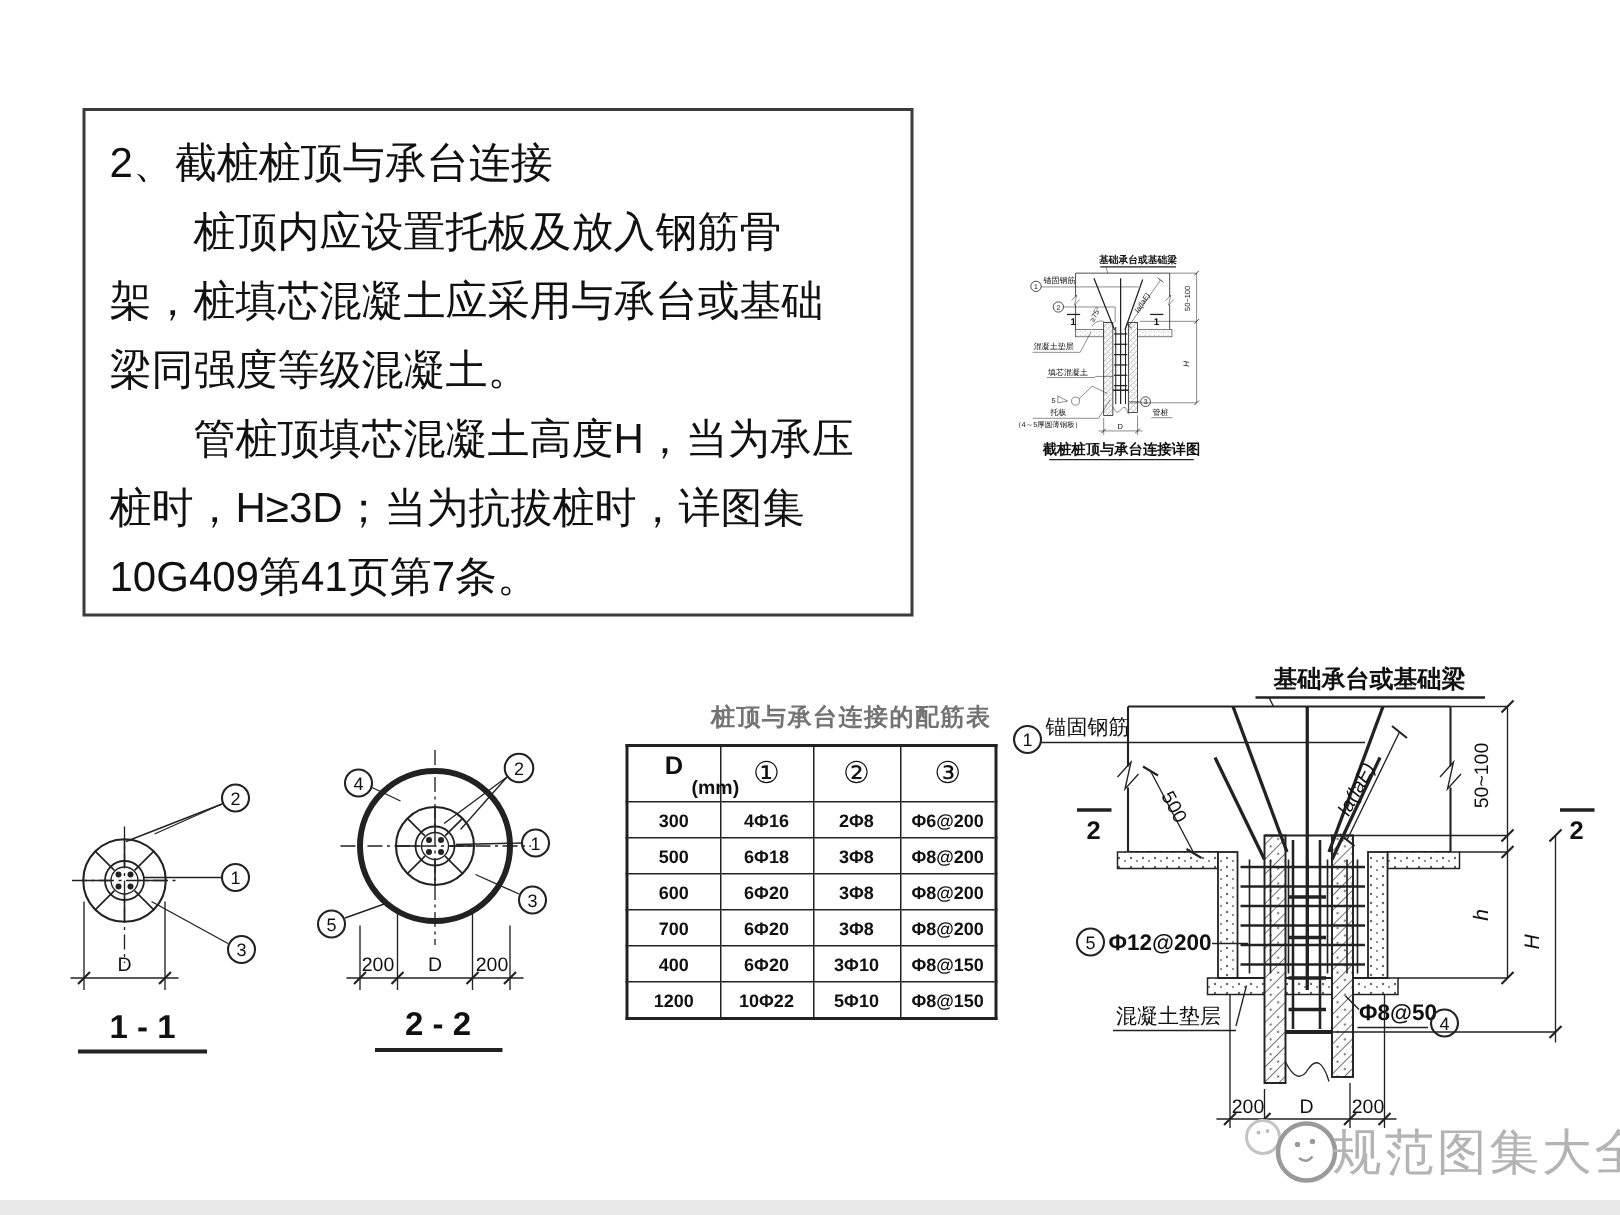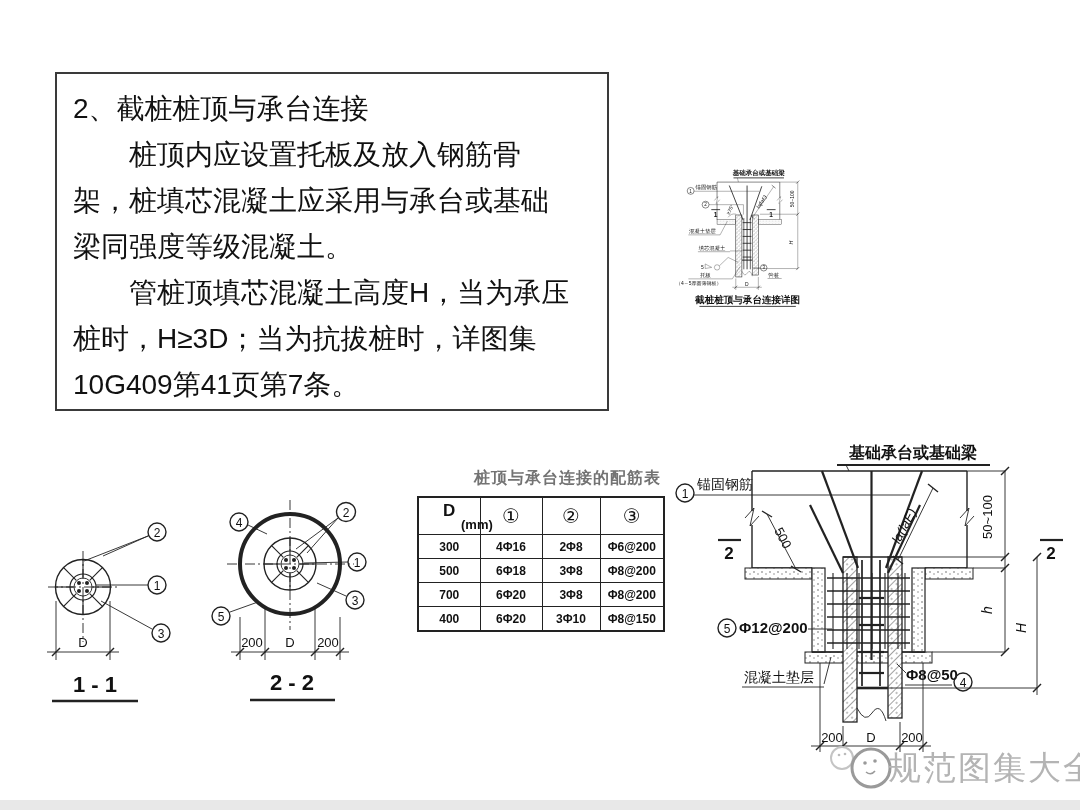--- a/index.html
+++ b/index.html
@@ -345,29 +345,41 @@
           <td>2Φ8</td>
           <td>Φ6@200</td>
         </tr>
         <tr>
           <td>500</td>
           <td>6Φ18</td>
           <td>3Φ8</td>
           <td>Φ8@200</td>
         </tr>
         <tr>
+          <td>600</td>
+          <td>6Φ20</td>
+          <td>3Φ8</td>
+          <td>Φ8@200</td>
+        </tr>
+        <tr>
           <td>700</td>
           <td>6Φ20</td>
           <td>3Φ8</td>
           <td>Φ8@200</td>
         </tr>
         <tr>
           <td>400</td>
           <td>6Φ20</td>
           <td>3Φ10</td>
+          <td>Φ8@150</td>
+        </tr>
+        <tr>
+          <td>1200</td>
+          <td>10Φ22</td>
+          <td>5Φ10</td>
           <td>Φ8@150</td>
         </tr>
       </tbody>
   </table>
 
   <svg class="abs" style="left:670px;top:438px;" width="415" height="320" viewBox="670 438 415 320">
     <defs>
       <pattern id="hatchC" width="7" height="7" patternUnits="userSpaceOnUse" patternTransform="rotate(45)">
         <rect width="7" height="7" fill="#fff"></rect>
           <line x1="0" y1="0" x2="0" y2="7" stroke="#444" stroke-width="1"></line>

